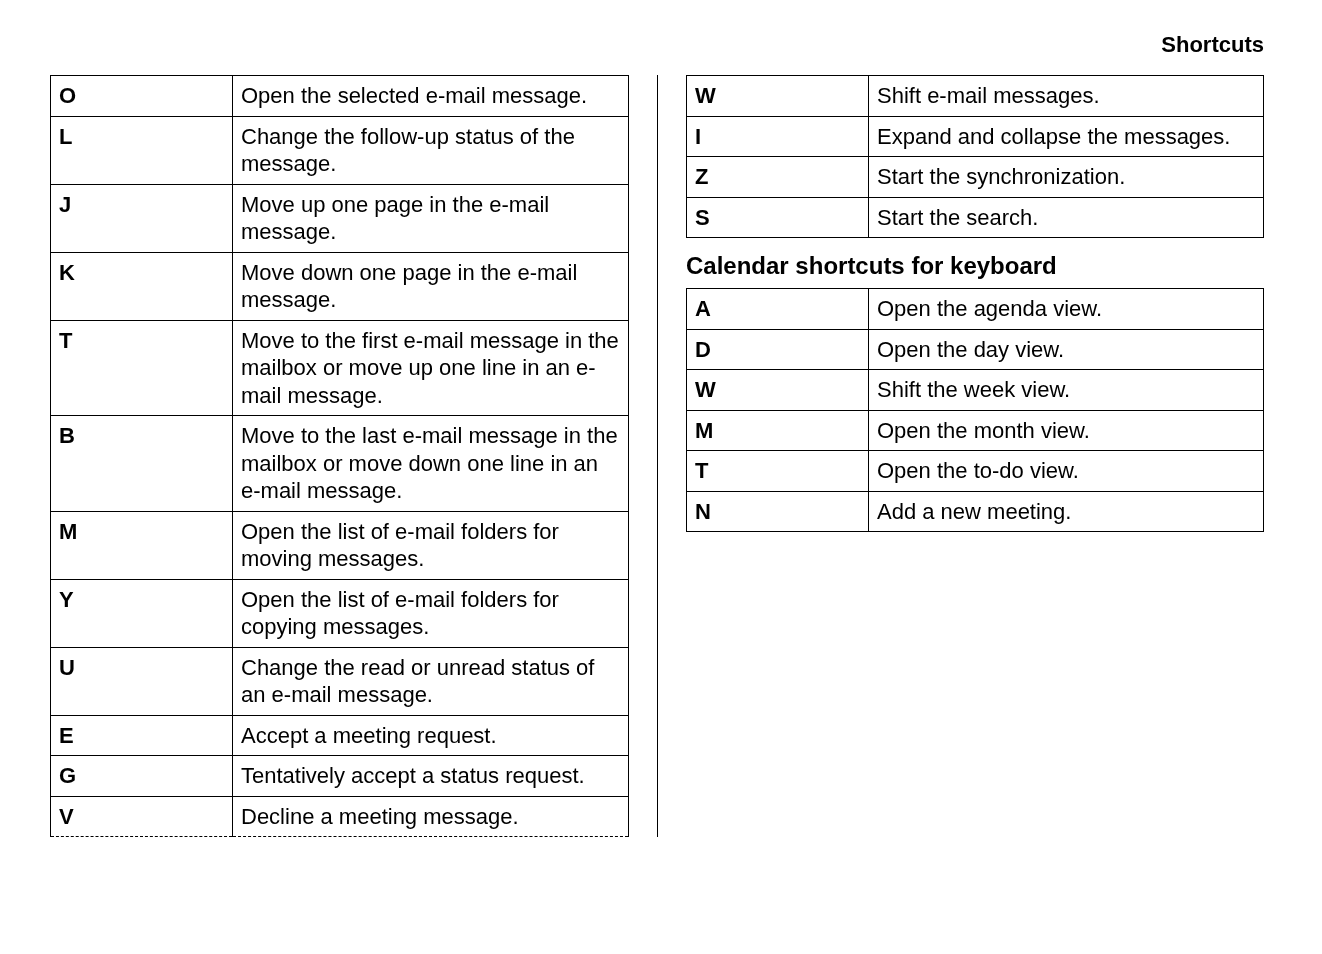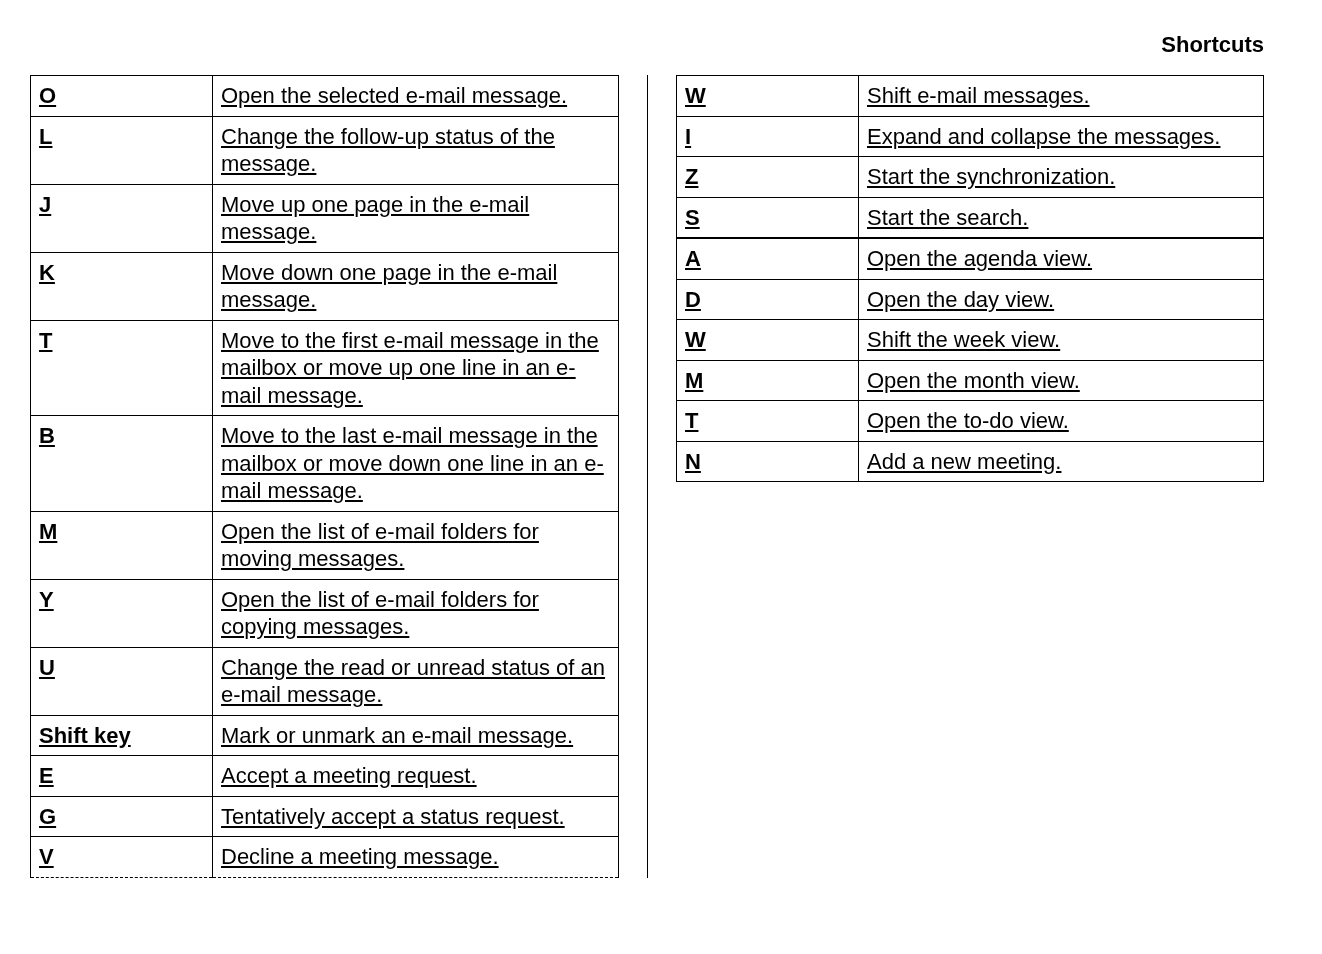--- a/index.html
+++ b/index.html
@@ -9,22 +9,21 @@
     width: 1322px;
     height: 954px;
     background: #ffffff;
     font-family: Arial, Helvetica, sans-serif;
     color: #000;
   }
   .page {
     position: relative;
     width: 1322px;
     height: 954px;
-    padding: 30px 58px 0 30px;
-    text-decoration: underline;
+    padding: 30px 58px 0 50px;
   }
   .header-title {
     position: absolute;
     top: 32px;
     right: 58px;
     font-weight: 700;
     font-size: 22px;
   }
   .columns {
     display: flex;
@@ -114,24 +113,20 @@
           </tr>
           <tr>
             <td class="key">Y</td>
             <td>Open the list of e-mail folders for copying messages.</td>
           </tr>
           <tr>
             <td class="key">U</td>
             <td>Change the read or unread status of an e-mail message.</td>
           </tr>
           <tr>
-            <td class="key">Shift key</td>
-            <td>Mark or unmark an e-mail message.</td>
-          </tr>
-          <tr>
             <td class="key">E</td>
             <td>Accept a meeting request.</td>
           </tr>
           <tr>
             <td class="key">G</td>
             <td>Tentatively accept a status request.</td>
           </tr>
           <tr>
             <td class="key">V</td>
             <td>Decline a meeting message.</td>
@@ -155,20 +150,21 @@
             <td class="key">Z</td>
             <td>Start the synchronization.</td>
           </tr>
           <tr>
             <td class="key">S</td>
             <td>Start the search.</td>
           </tr>
         </tbody>
       </table>
 
+      <div class="section-title">Calendar shortcuts for keyboard</div>
 
       <table class="shortcuts">
         <tbody>
           <tr>
             <td class="key">A</td>
             <td>Open the agenda view.</td>
           </tr>
           <tr>
             <td class="key">D</td>
             <td>Open the day view.</td>

